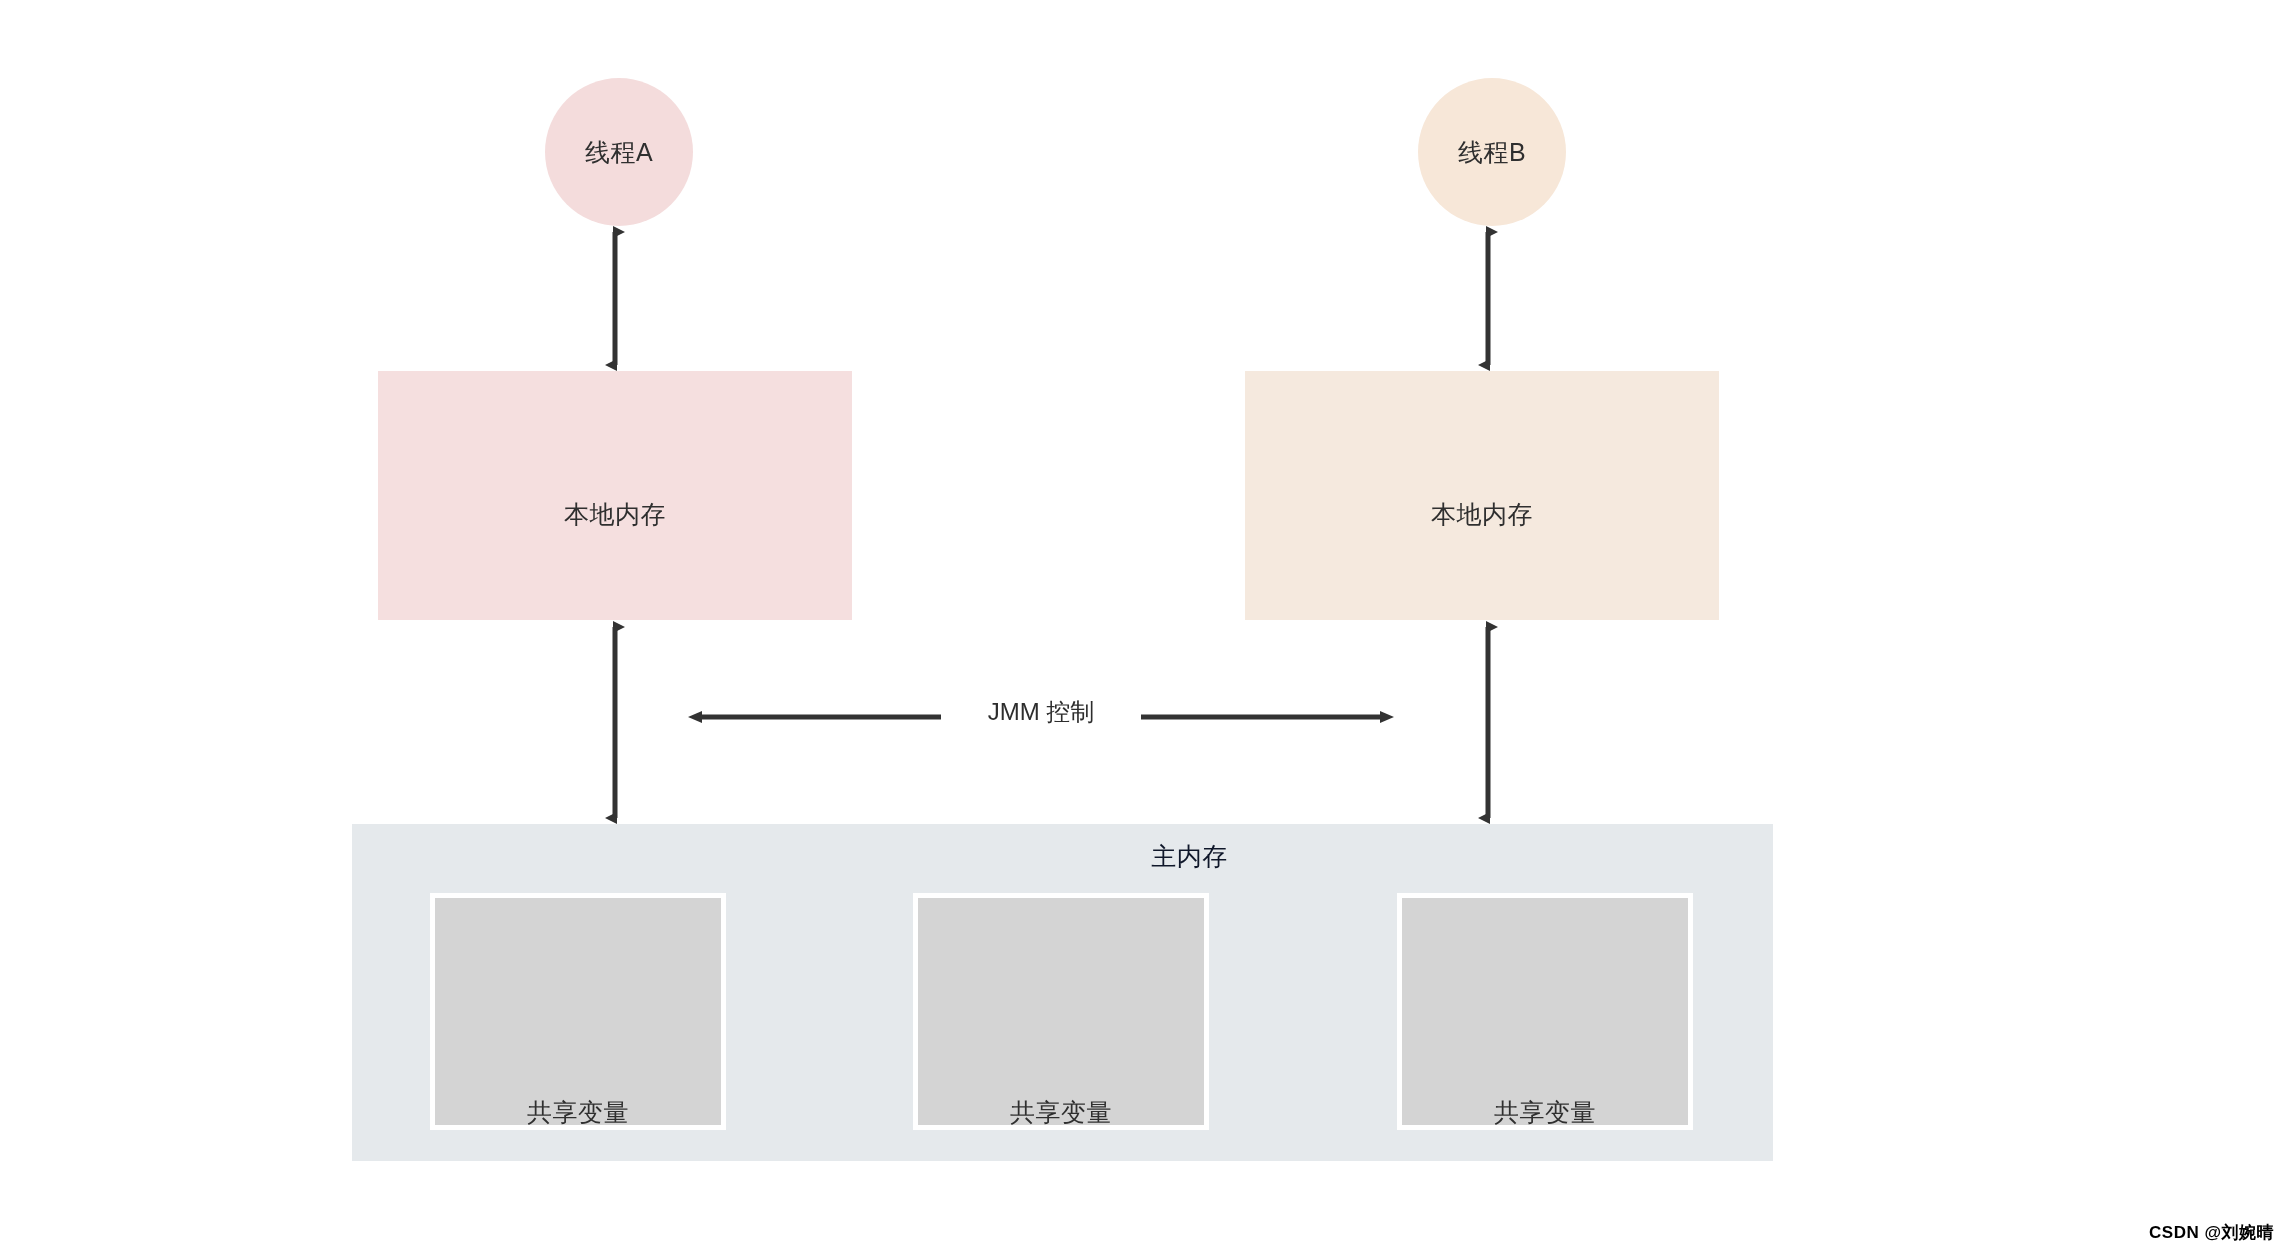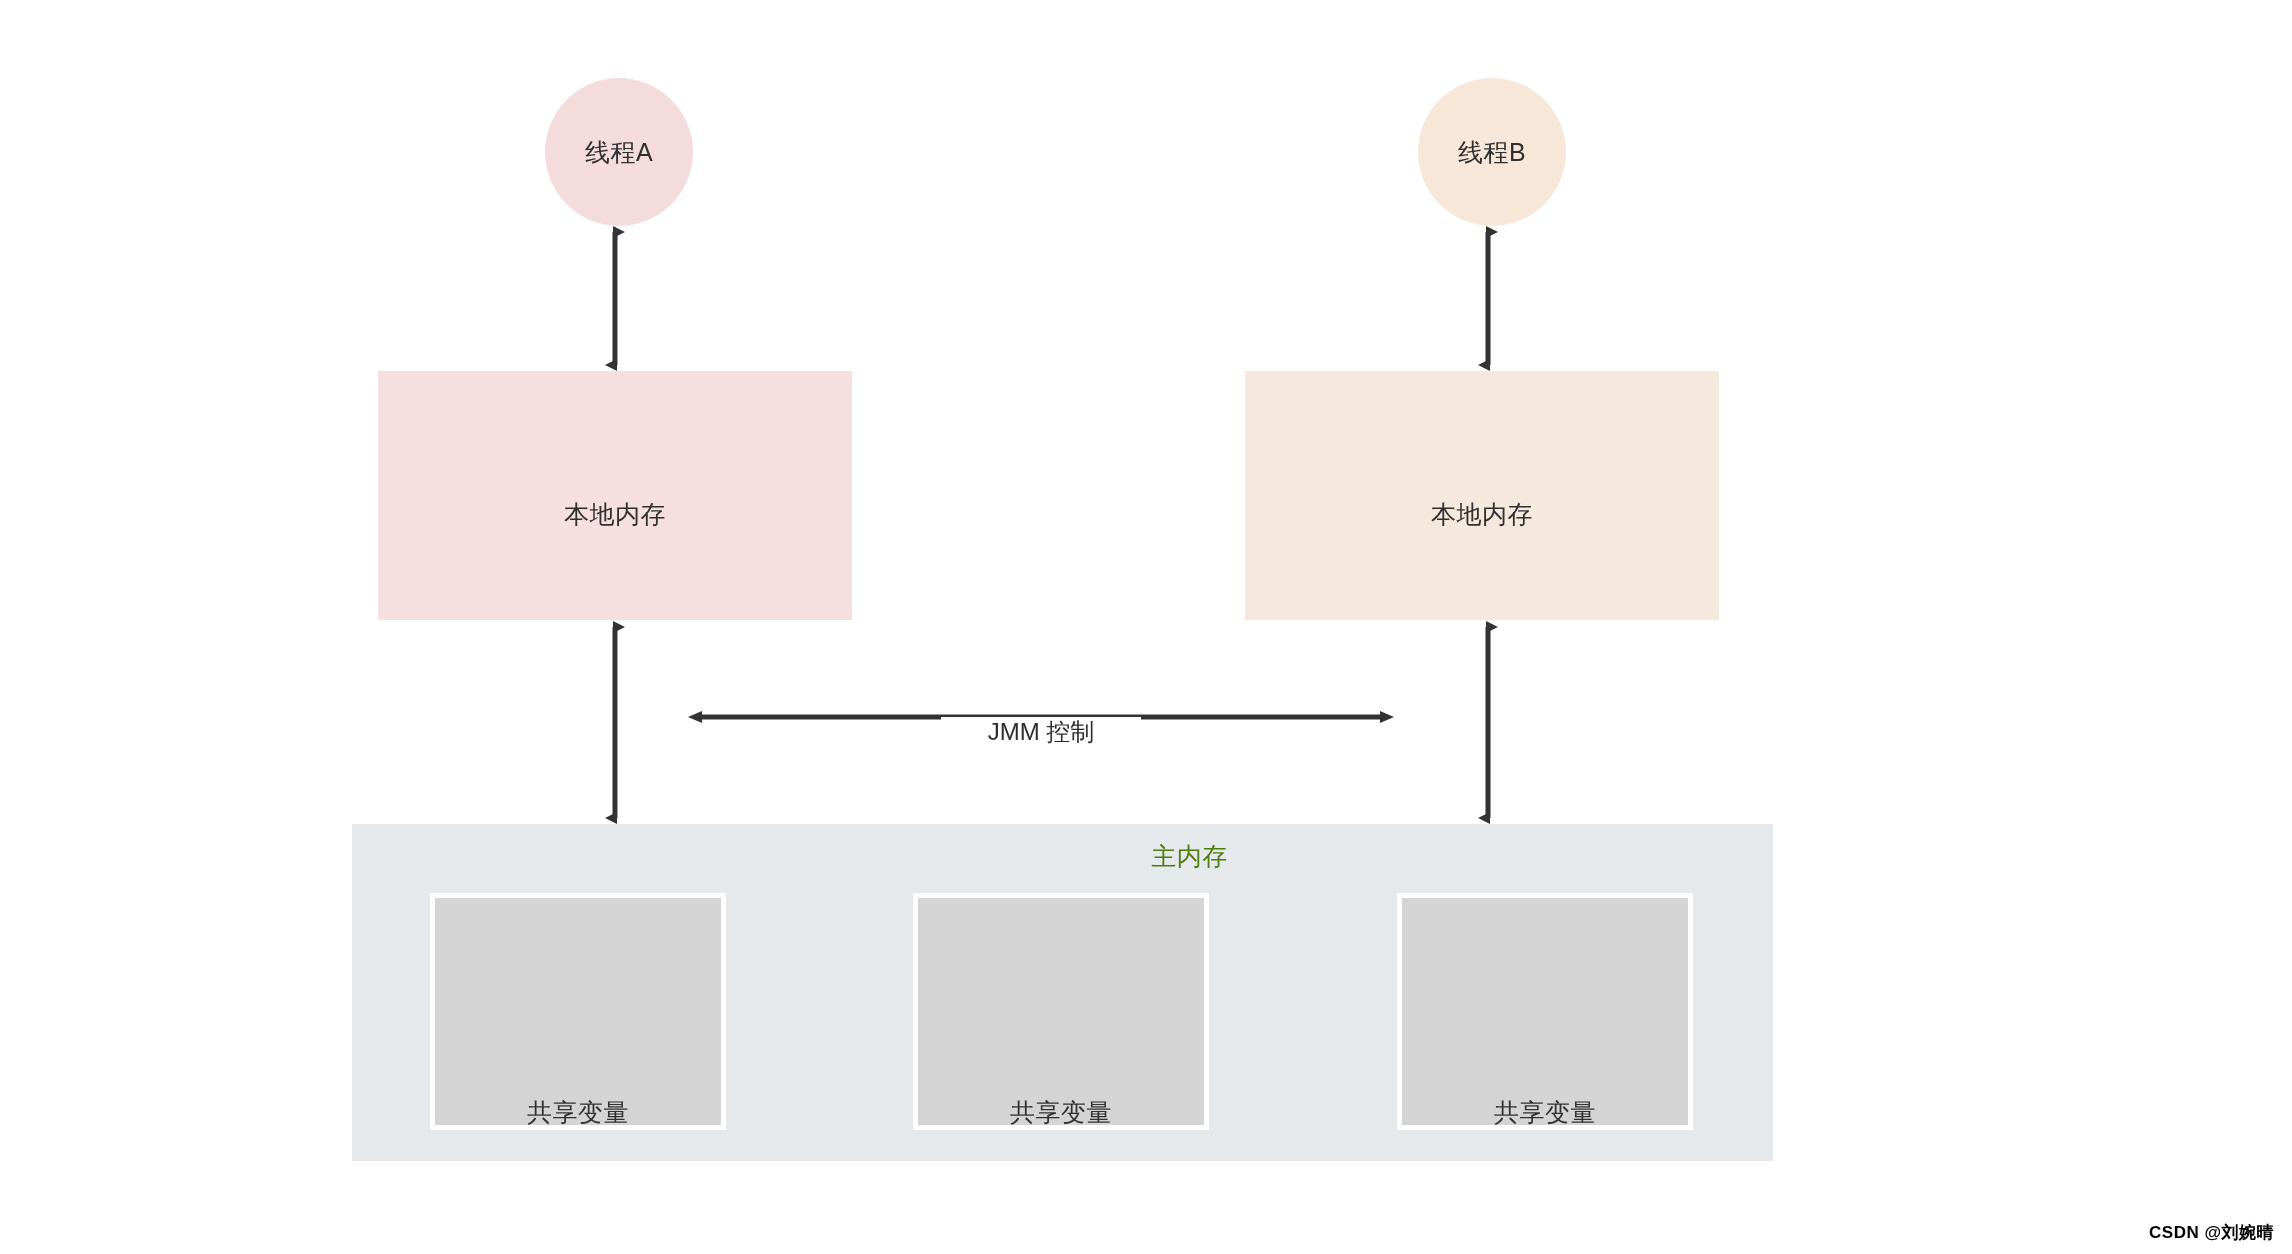--- a/index.html
+++ b/index.html
@@ -89,21 +89,21 @@
     height: 337px;
     background: #e5e9ec;
   }
   #main-memory-title {
     position: absolute;
     left: 0;
     top: 20px;
     width: 1675px;
     text-align: center;
     font-size: 25px;
-    color: #4d7c0f;
+    color: #0f172a;
     letter-spacing: 0.5px;
     line-height: 1;
   }
   .shared-var-box {
     position: absolute;
     top: 893px;
     width: 296px;
     height: 237px;
     background: #d4d4d4;
     border: 5px solid #ffffff;
@@ -128,21 +128,20 @@
     left: 941px;
     top: 697px;
     width: 200px;
     text-align: center;
     font-size: 24px;
     color: #2d2d2d;
     background: #ffffff;
     padding: 2px 6px;
     box-sizing: border-box;
     line-height: 1.1;
-    margin-top: 20px;
   }
 
   
   #watermark {
     position: absolute;
     right: 18px;
     bottom: 10px;
     font-size: 17px;
     color: #000000;
     letter-spacing: 0.5px;

